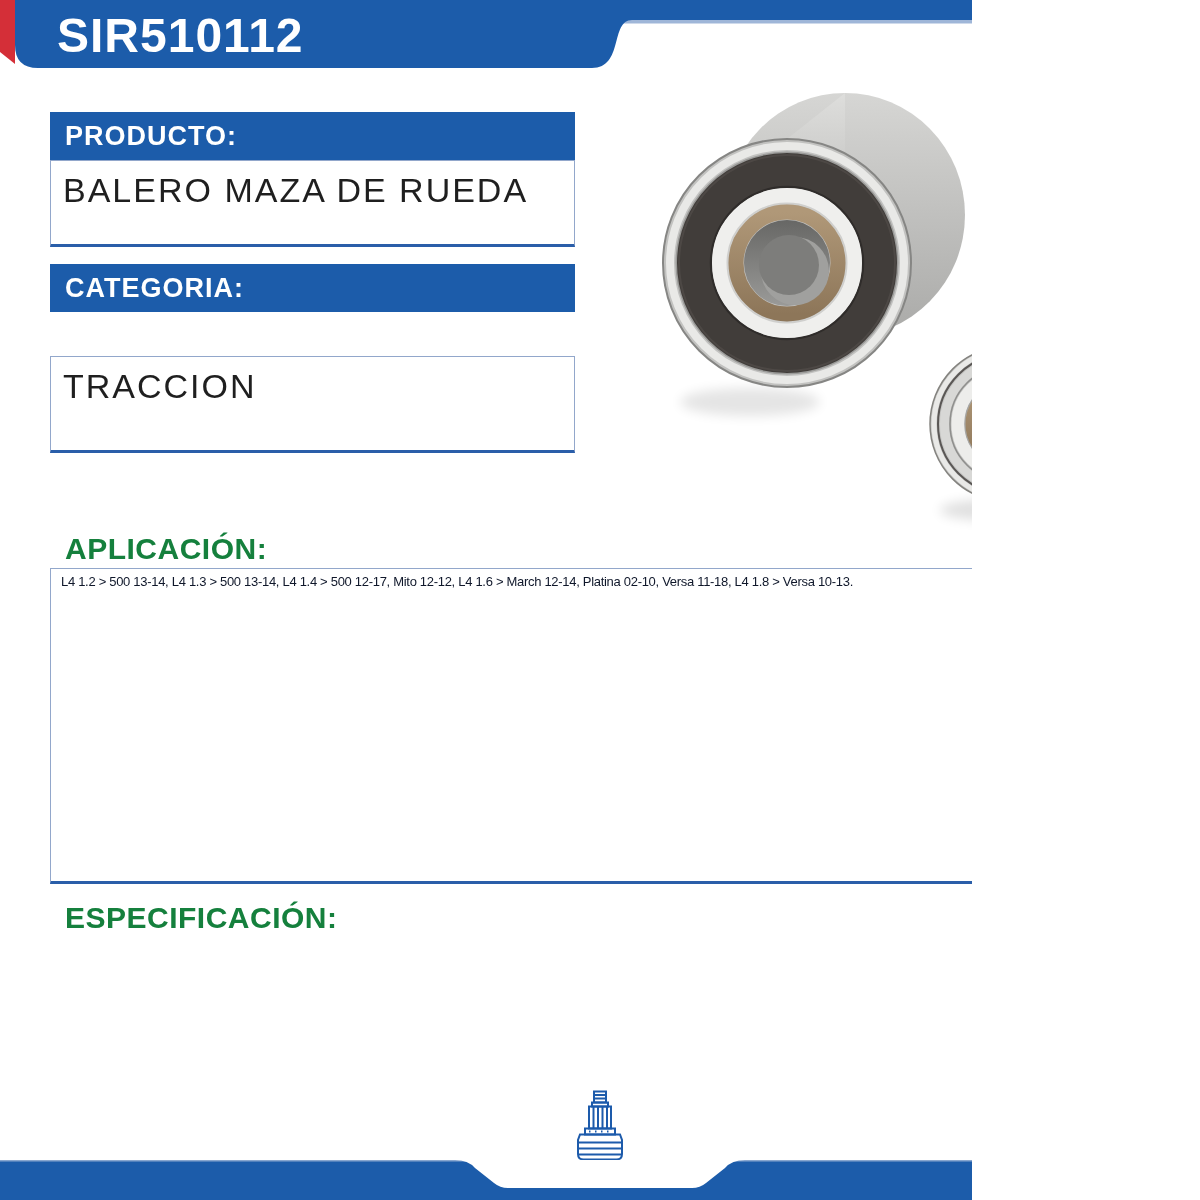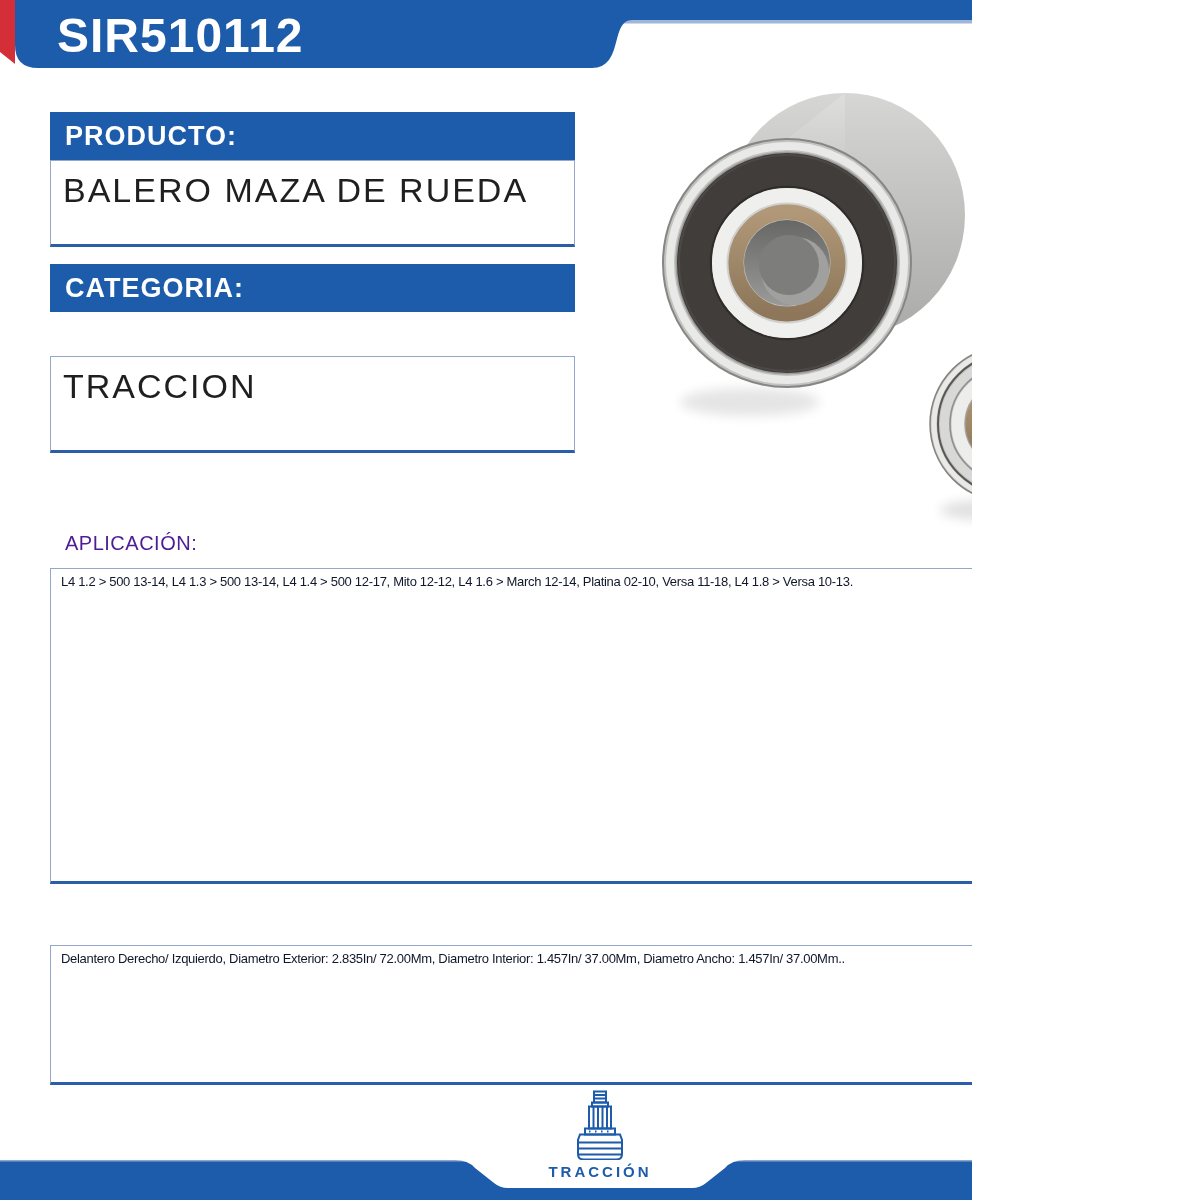--- a/index.html
+++ b/index.html
@@ -23,21 +23,21 @@
   .fgroup .val{
     background:#ffffff;border:1.5px solid #92a7cb;border-bottom:3px solid #2a5ea9;
     box-sizing:border-box;color:#1f1f1f;font-size:34px;letter-spacing:2px;
     padding:10px 12px 0 12px;
   }
   #g-producto{top:112px;} #g-producto .val{height:87px;}
   #g-categoria{top:264px;} #g-categoria .val{height:97px;margin-top:44px;}
   #g-marca{top:424px;} #g-marca .val{height:46px;}
   
   .sec-heading{
-    position:absolute;left:65px;color:#4c1d95;font-size:20px;font-weight:400;letter-spacing:.5px;
+    position:absolute;left:65px;color:#15803d;font-size:30px;font-weight:700;letter-spacing:.5px;
   }
   #h-app{top:532px;}
   #h-spec{top:901px;}
   .sec-box{
     position:absolute;left:50px;width:1102px;background:#ffffff;box-sizing:border-box;
     border:1.5px solid #92a7cb;border-bottom:3px solid #2a5ea9;
     color:#0f172a;font-size:13px;letter-spacing:-0.3px;line-height:1.18;
     padding:5px 14px 0 10px;
   }
   #box-app{top:568px;height:316px;}
@@ -141,23 +141,21 @@
         <circle cx="389" cy="347" r="20" fill="#757573"></circle>
       </g>
     </g>
   </svg>
 
   <div class="sec-heading" id="h-app">APLICACIÓN:</div>
   <div class="sec-box" id="box-app">
     <span>L4 1.2 &gt; 500 13-14, L4 1.3 &gt; 500 13-14, L4 1.4 &gt; 500 12-17, Mito 12-12, L4 1.6 &gt; March 12-14, Platina 02-10, Versa 11-18, L4 1.8 &gt; Versa 10-13.</span>
   </div>
 
-  <div class="sec-box" id="box-spec">
-    <span>Delantero Derecho/ Izquierdo, Diametro Exterior: 2.835In/ 72.00Mm, Diametro Interior: 1.457In/ 37.00Mm, Diametro Ancho: 1.457In/ 37.00Mm..</span>
-  </div>
+  <div class="sec-heading" id="h-spec">ESPECIFICACIÓN:</div>
 
   <svg class="cv-icon" width="56" height="72" viewBox="0 0 56 72">
     <g stroke="#1d5bab" stroke-width="2" fill="none">
       <rect x="22" y="1.5" width="12" height="11"></rect>
       <line x1="22" y1="5" x2="34" y2="5"></line>
         <line x1="22" y1="8.5" x2="34" y2="8.5"></line>
       <rect x="20" y="12.5" width="16" height="4"></rect>
       <rect x="17" y="16.5" width="22" height="22"></rect>
       <line x1="21.5" y1="16.5" x2="21.5" y2="38.5"></line>
       <line x1="26" y1="16.5" x2="26" y2="38.5"></line>
@@ -172,15 +170,14 @@
       <line x1="6.5" y1="52.5" x2="49.5" y2="52.5"></line>
       <line x1="6" y1="58.5" x2="50" y2="58.5"></line>
       <line x1="6.5" y1="64.5" x2="49.5" y2="64.5"></line>
     </g>
   </svg>
   <svg class="foot-svg" width="1200" height="40" viewBox="0 0 1200 40">
     <rect x="0" y="0" width="1200" height="2" fill="#88a6cf"></rect>
     <rect x="0" y="1.5" width="1200" height="38.5" fill="#1c5caa"></rect>
     <path d="M455,0 Q468,0 475,8 L494,23 Q500,28 508,28 H692 Q700,28 706,23 L725,8 Q732,0 745,0 Z" fill="#ffffff"></path>
   </svg>
-  <div class="foot-label">TRACCIÓN</div>
 
 </div>
 
 </body></html>

